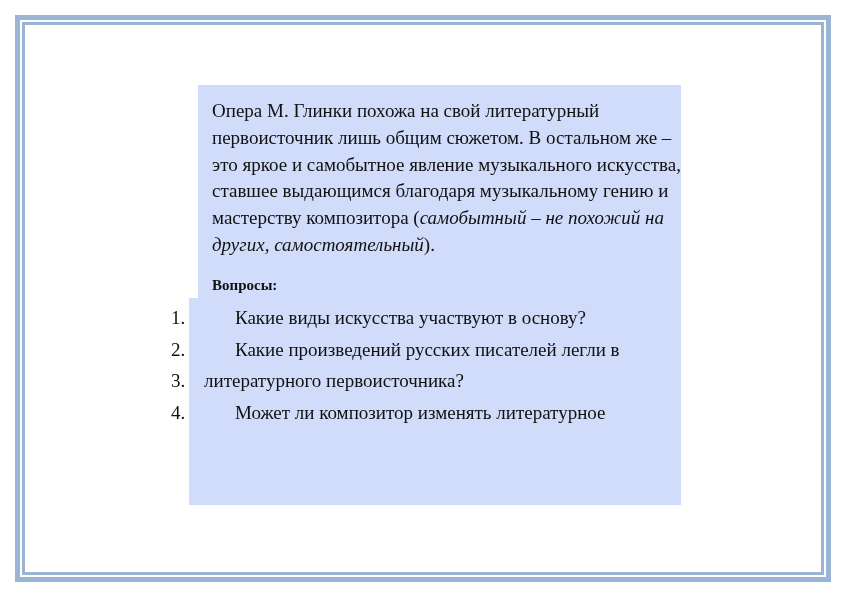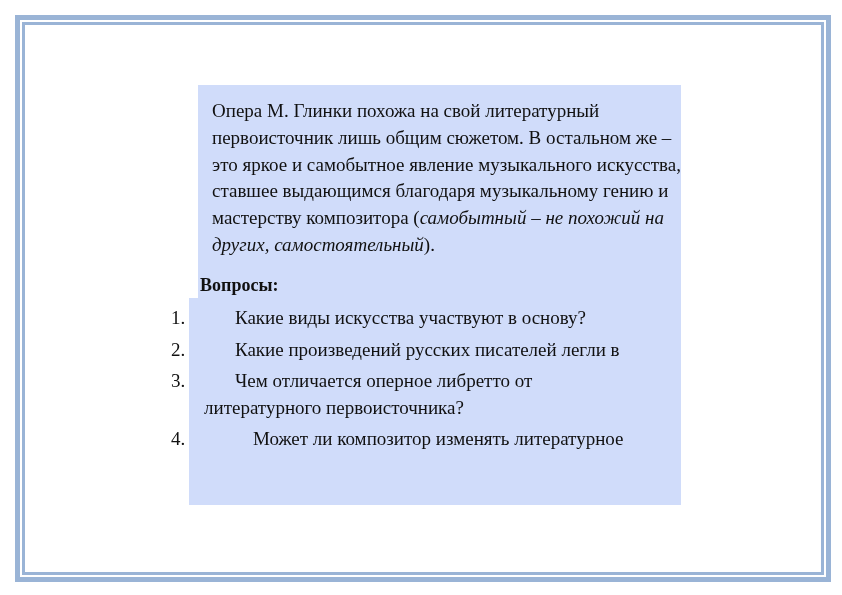--- a/index.html
+++ b/index.html
@@ -18,21 +18,21 @@
     .para-box {
       position: absolute; left: 198px; top: 85px; width: 483px; height: 213px;
       background: #d0dcfa;
     }
     .para {
       position: absolute; left: 200px; top: 86px; width: 480px;
       font-size: 19px; line-height: 26.8px; margin: 12px;
     }
     .para em { font-style: italic; }
     .q-heading {
-      position: absolute; left: 200px; top: 272px; font-size: 18px; font-weight: bold; line-height: 26px;
+      position: absolute; left: 212px; top: 272px; font-size: 15px; font-weight: bold; line-height: 26px;
     }
     .list-box {
       position: absolute; left: 189px; top: 298px; width: 492px; height: 207px;
       background: #d0dcfa;
     }
     .q-list { position: absolute; left: 189px; top: 305px; width: 492px; margin: 0; padding: 0; list-style: none; font-size: 19px; line-height: 26.5px; }
     .q-item { position: relative; padding-left: 18px; margin-bottom: 5px; text-indent: 0; }
     .q-num { position: absolute; left: 0; top: 0; width: 40px; }
     .q-text-first { display: block; padding-left: 28px; }
   </style>
@@ -52,20 +52,19 @@
   <li class="q-item" style="margin-left:-18px;">
     <span class="q-num">1.</span>
     <span class="q-text-first" style="padding-left:46px;">Какие виды искусства участвуют в основу?</span>
   </li>
   <li class="q-item" style="margin-left:-18px;">
     <span class="q-num">2.</span>
     <span class="q-text-first" style="padding-left:46px;">Какие произведений русских писателей легли в</span>
   </li>
   <li class="q-item" style="margin-left:-18px;">
     <span class="q-num">3.</span>
-    <span class="q-text-first" style="padding-left:46px;">Чем отличается оперное либретто от</span>
     <span class="q-text-first" style="padding-left:15px;">литературного первоисточника?</span>
   </li>
   <li class="q-item" style="margin-left:-18px;">
     <span class="q-num">4.</span>
-    <span class="q-text-first" style="padding-left:64px;">Может ли композитор изменять литературное</span>
+    <span class="q-text-first" style="padding-left:46px;">Может ли композитор изменять литературное</span>
   </li>
 </ol>
 
 </body></html>

